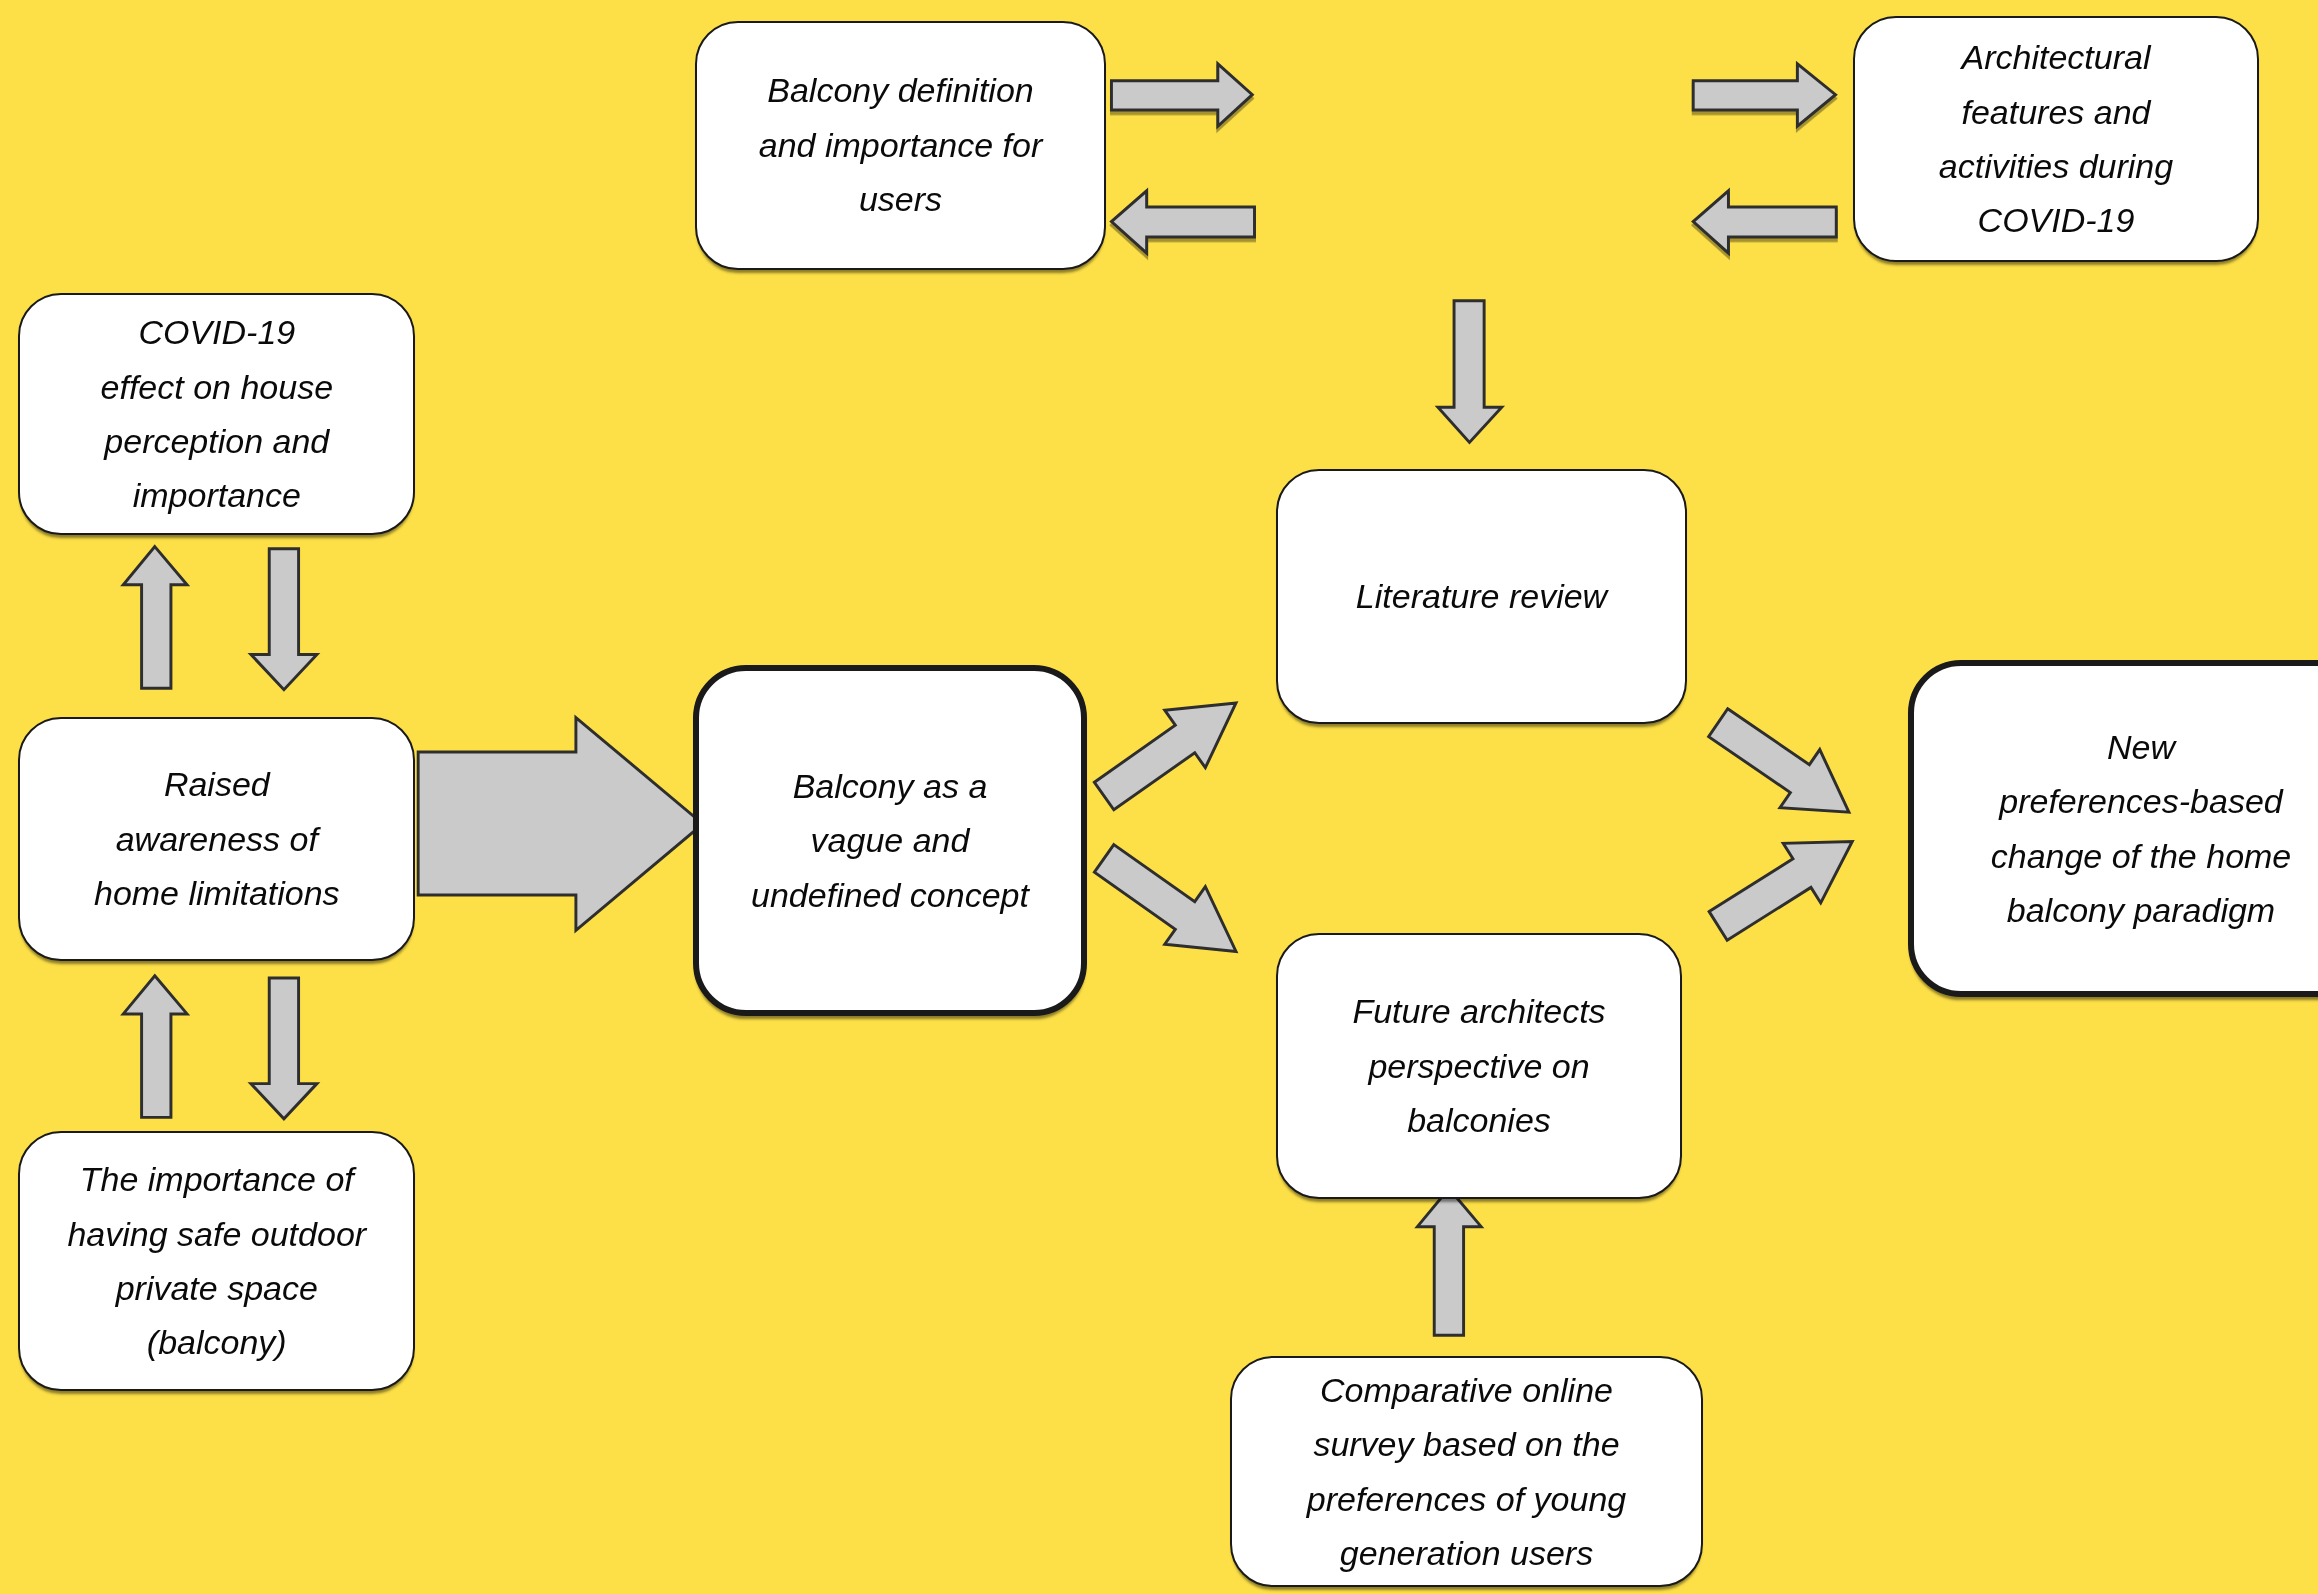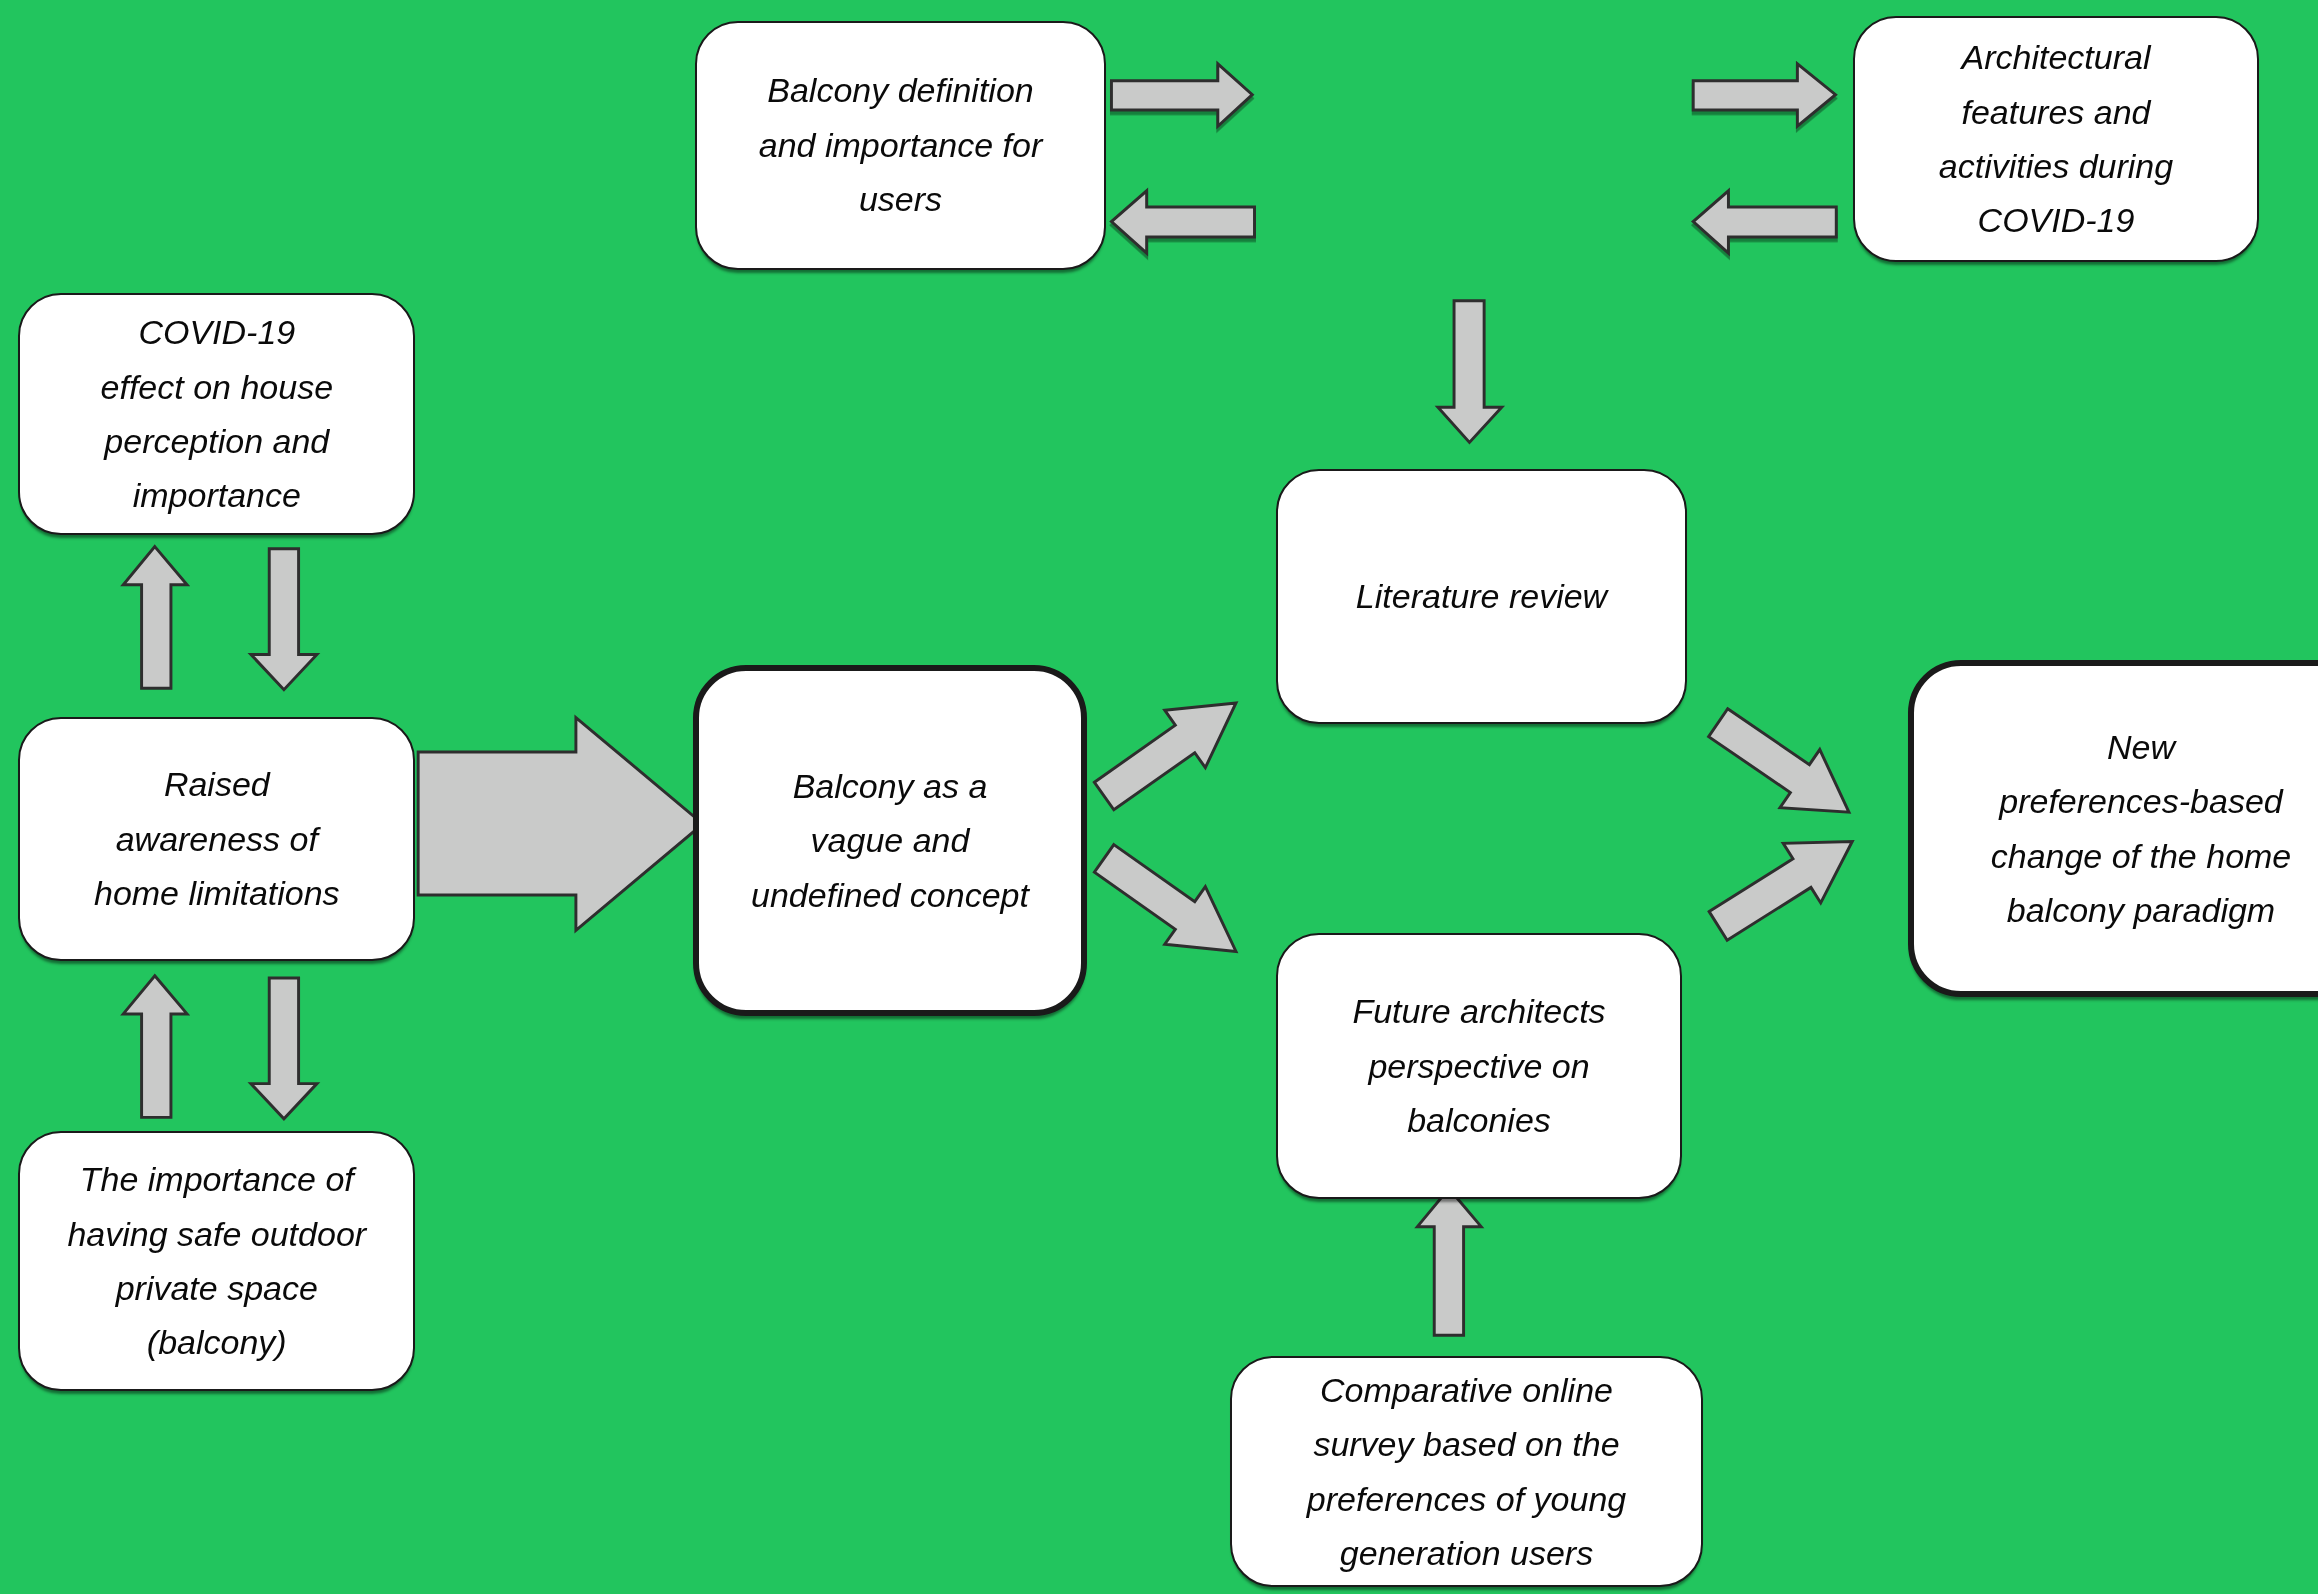--- a/index.html
+++ b/index.html
@@ -4,21 +4,21 @@
 <style>
   html, body {
     margin: 0;
     padding: 0;
     background: #ffffff;
   }
   #canvas {
     position: relative;
     width: 2319px;
     height: 1595px;
-    background: #22c55e;
+    background: #fde047;
     font-family: "Liberation Sans", "DejaVu Sans", sans-serif;
     overflow: hidden;
   }
   #arrow-layer {
     position: absolute;
     left: 0; top: 0;
     width: 2319px;
     height: 1595px;
   }
   .flow-box {

